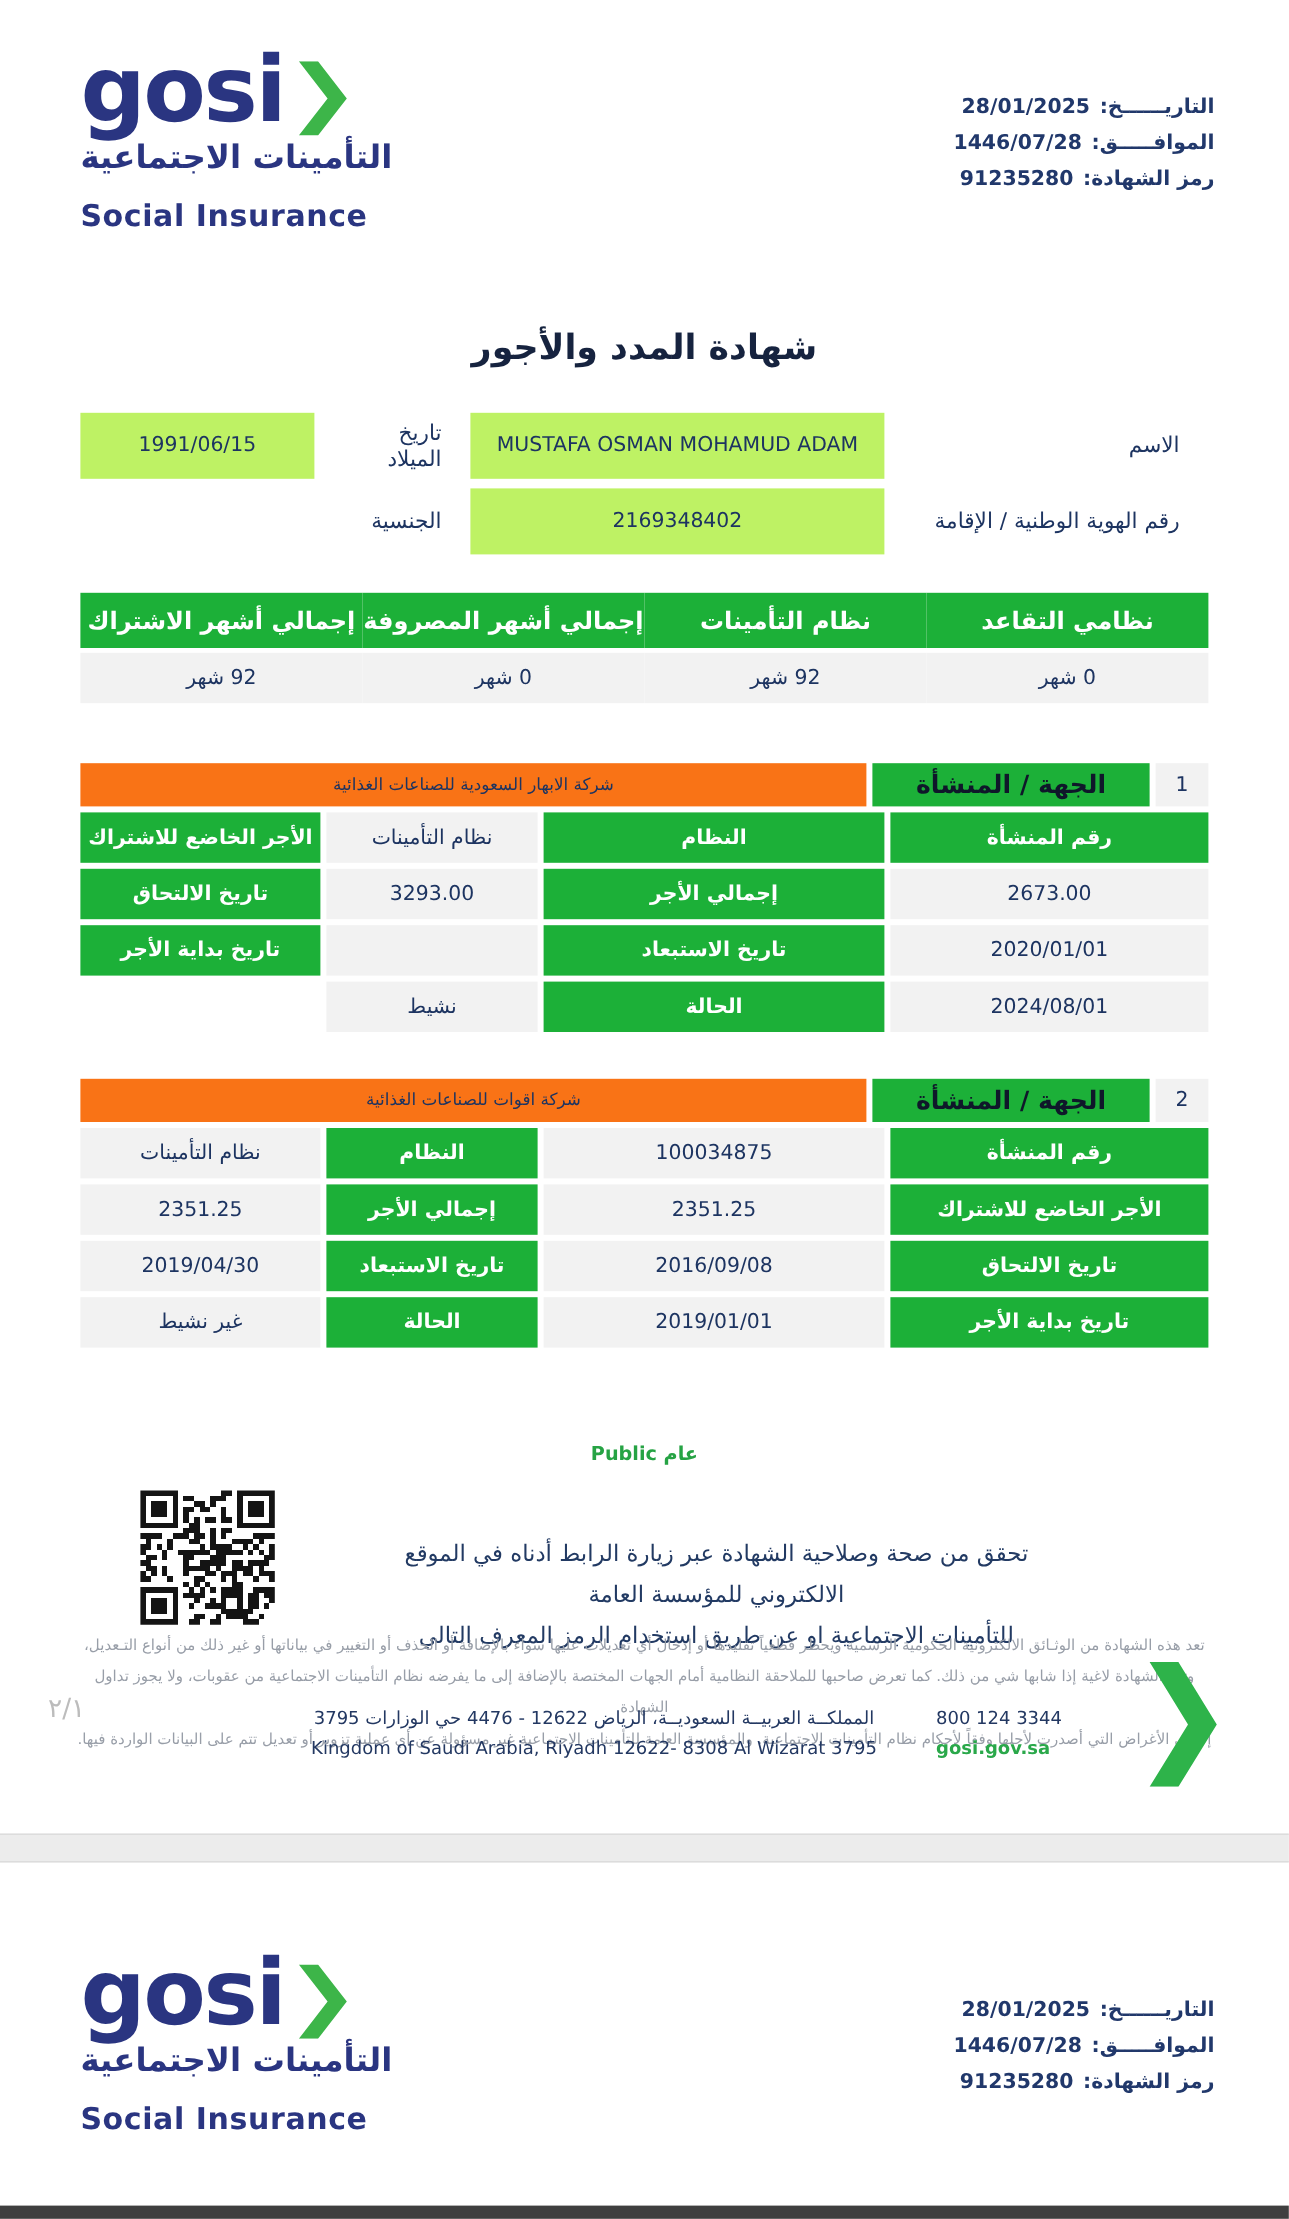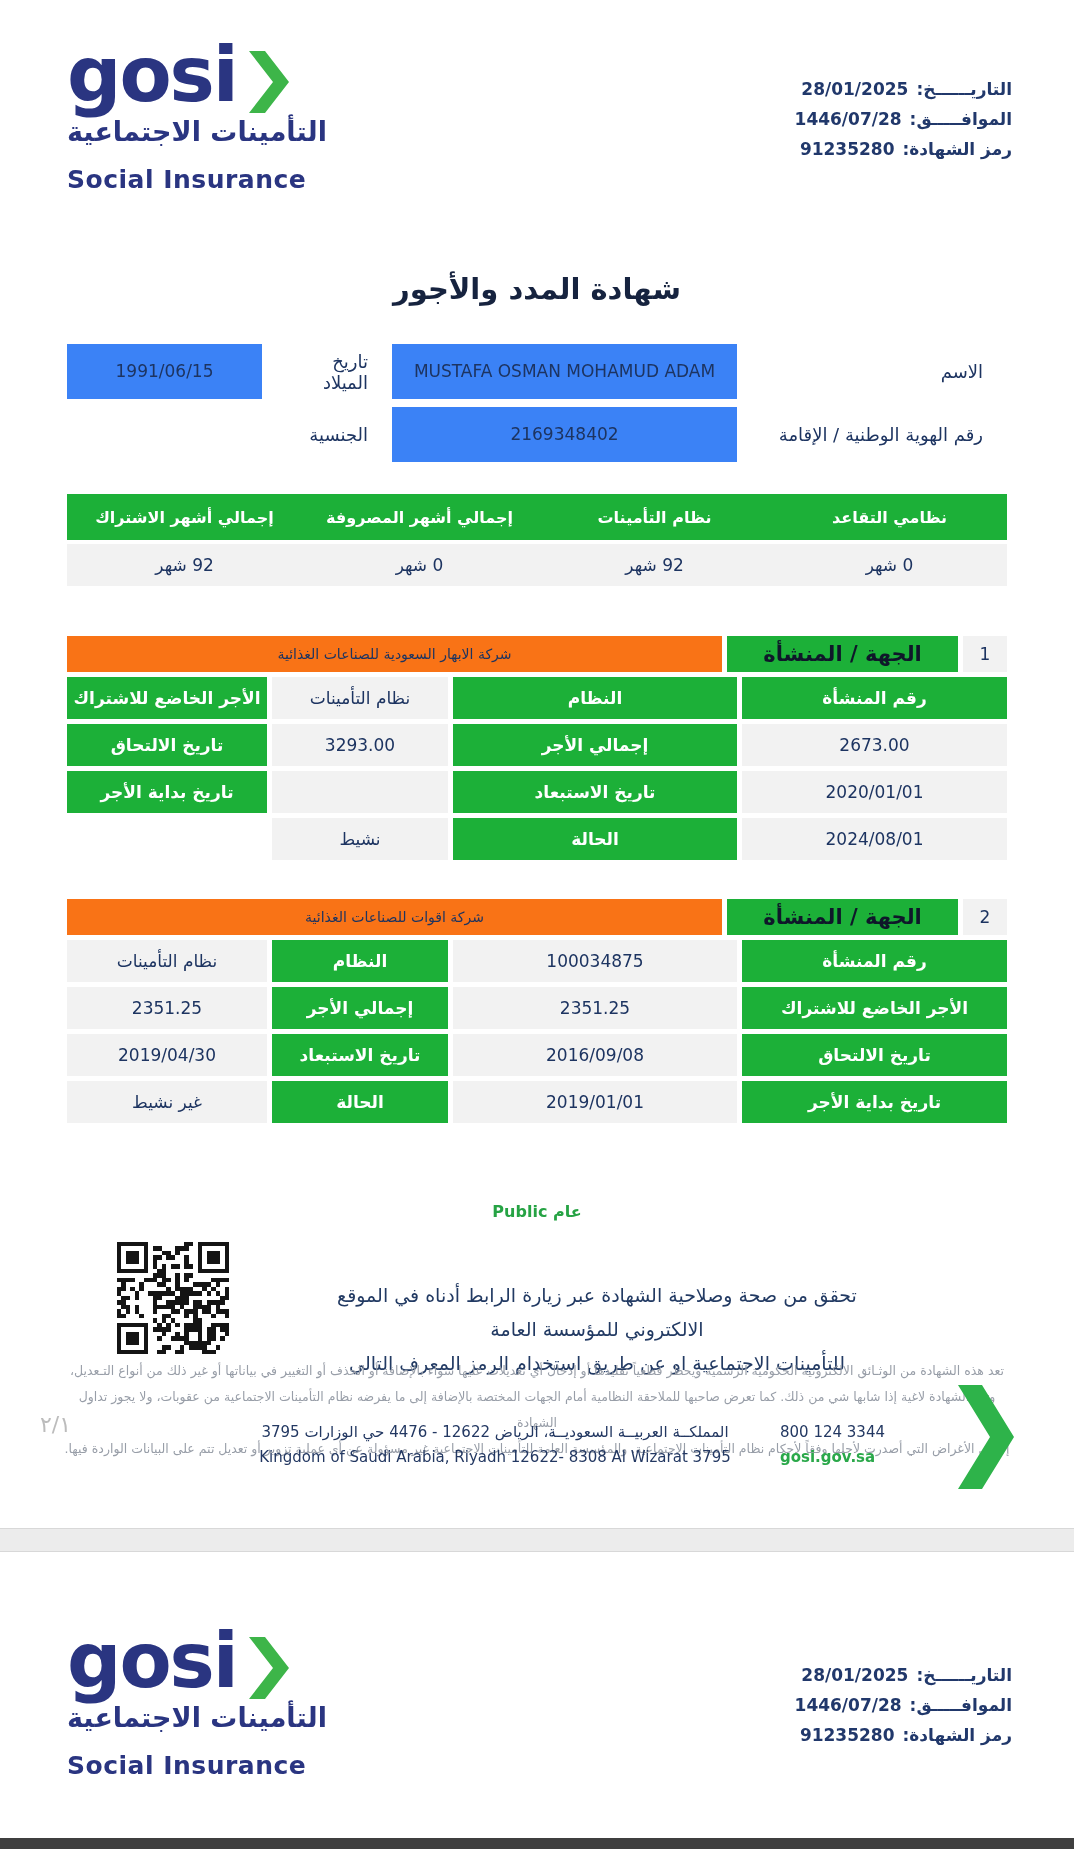--- a/index.html
+++ b/index.html
@@ -24,27 +24,27 @@
   .meta-label { font-size:17px; font-weight:600; color:#21386b; }
   .meta-value { font-size:17px; font-weight:600; color:#21386b; direction:ltr; }
 
   
   .title { left:0; right:0; text-align:center; font-size:29px; font-weight:700; color:#16233f; direction:rtl; }
 
   
   .personal { left:67px; width:940px; direction:rtl; display:grid;
     grid-template-columns:270px 345px 130px 195px; grid-auto-rows:55px; row-gap:8px; }
   .p-label { display:flex; align-items:center; padding:0 24px; font-size:18px; color:#1d3461; }
-  .p-value { background:#3b82f6; display:flex; align-items:center; justify-content:center;
+  .p-value { background:#bef264; display:flex; align-items:center; justify-content:center;
     font-size:17px; color:#1d3461; text-align:center; line-height:23px; }
 
   
   .summary { left:67px; width:940px; direction:rtl; display:grid;
     grid-template-columns:repeat(4,1fr); row-gap:4px; }
-  .s-head { background:#1cb038; color:#fff; font-weight:700; font-size:16px;
+  .s-head { background:#1cb038; color:#fff; font-weight:700; font-size:20px;
     height:46px; display:flex; align-items:center; justify-content:center; }
   .s-val { background:#f2f2f2; height:42px; display:flex; align-items:center; justify-content:center;
     font-size:17px; color:#1d3461; }
 
   
   .employer { left:67px; width:940px; direction:rtl; }
   .emp-head { display:flex; gap:5px; height:36px; margin-bottom:5px; }
   .emp-num { width:44px; background:#f2f2f2; display:flex; align-items:center; justify-content:center;
     font-size:17px; color:#1d3461; }
   .emp-entity { width:231px; background:#1cb038; color:#0f172a; font-weight:700; font-size:21px;

